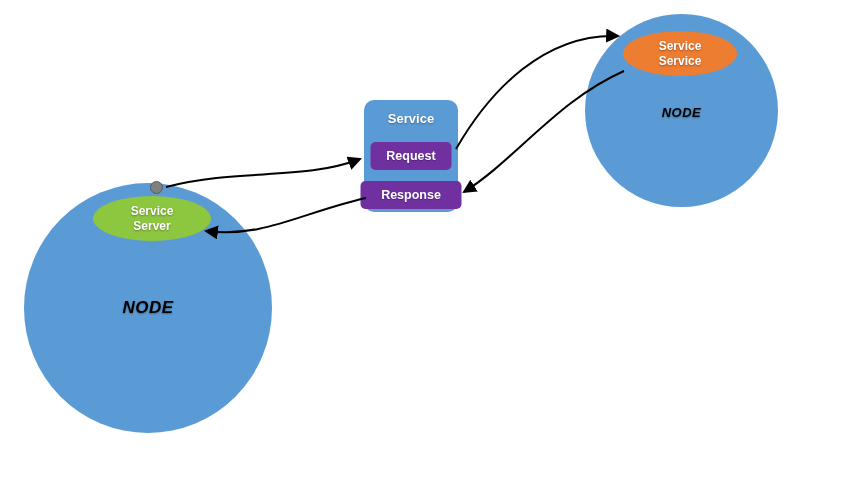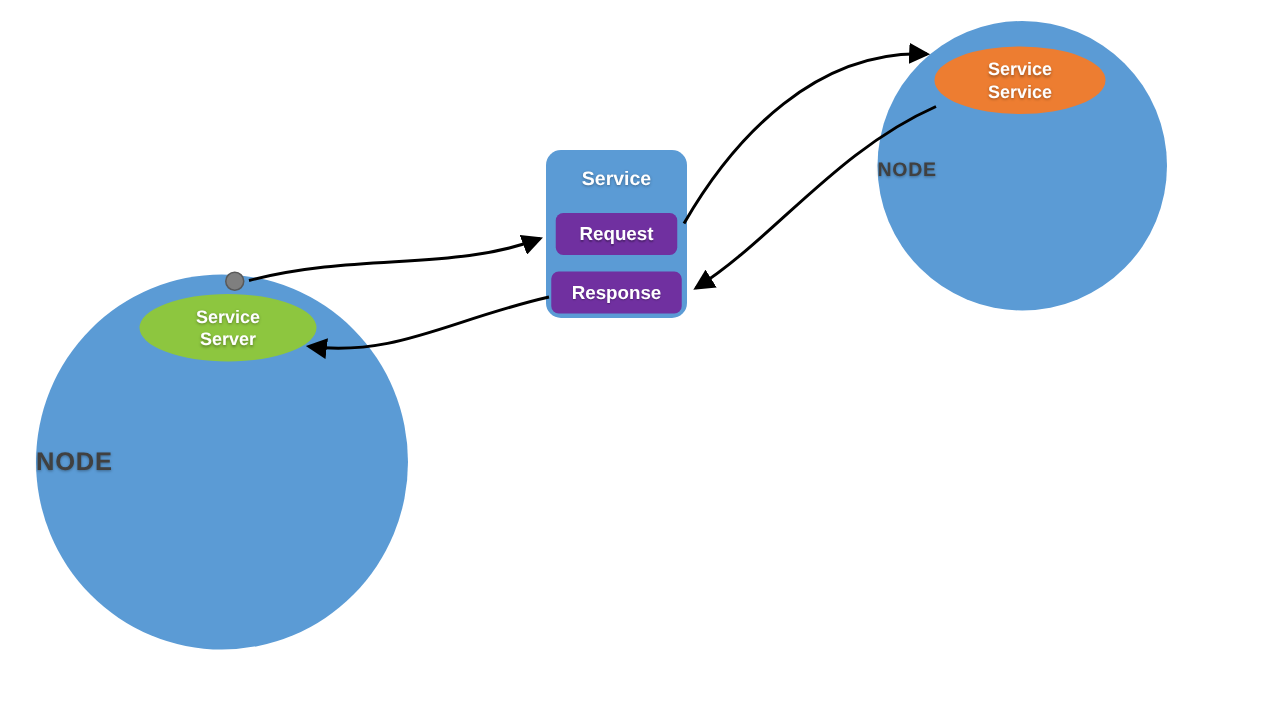--- a/index.html
+++ b/index.html
@@ -17,23 +17,24 @@
     background:var(--background);
     font-family:"Liberation Sans",sans-serif;
   }
   .node-circle{
     position:absolute;border-radius:50%;
     background:var(--node-blue);
   }
   .node-circle.left{left:24px;top:183px;width:248px;height:250px;}
   .node-circle.right{left:585px;top:14px;width:193px;height:193px;}
   .node-label{
-    position:absolute;left:0;width:100%;
-    color:#404040;font-weight:bold;letter-spacing:0.5px;
+    position:absolute;left:0;width:100%;text-align:center;
+    color:#000000;font-weight:bold;letter-spacing:0.5px;
     text-shadow:0 1px 2px rgba(0,0,0,0.35);
+    font-style:italic;
   }
   .node-label.big{top:115px;font-size:17px;}
   .node-label.small{top:91px;font-size:13px;}
   .ellipse{
     position:absolute;border-radius:50%;
     display:flex;flex-direction:column;align-items:center;justify-content:center;
     color:#fff;font-weight:bold;font-size:12px;line-height:15px;
     text-shadow:0 1px 2px rgba(0,0,0,0.35);
   }
   .ellipse.green{left:93px;top:196px;width:118px;height:45px;background:var(--client-green);}
@@ -53,21 +54,21 @@
     text-shadow:0 1px 2px rgba(0,0,0,0.35);
   }
   .pill{
     position:absolute;left:50%;transform:translateX(-50%);
     background:var(--action-purple);border-radius:5px;
     color:#fff;font-weight:bold;font-size:12.5px;
     display:flex;align-items:center;justify-content:center;
     text-shadow:0 1px 1px rgba(0,0,0,0.3);
   }
   .pill.request{top:42px;width:81px;height:28px;}
-  .pill.response{top:81px;width:87px;height:28px;}
+  .pill.response{top:81px;width:101px;height:28px;}
   .arrow-layer{
     position:absolute;left:0;top:0;width:854px;height:480px;
     z-index:10;pointer-events:none;
   }
   .arrow-layer path{
     fill:none;stroke:var(--arrow-black);stroke-width:2px;
   }
   .arrow-layer .head{fill:var(--arrow-black);stroke:none;}
 </style>
 </head>

